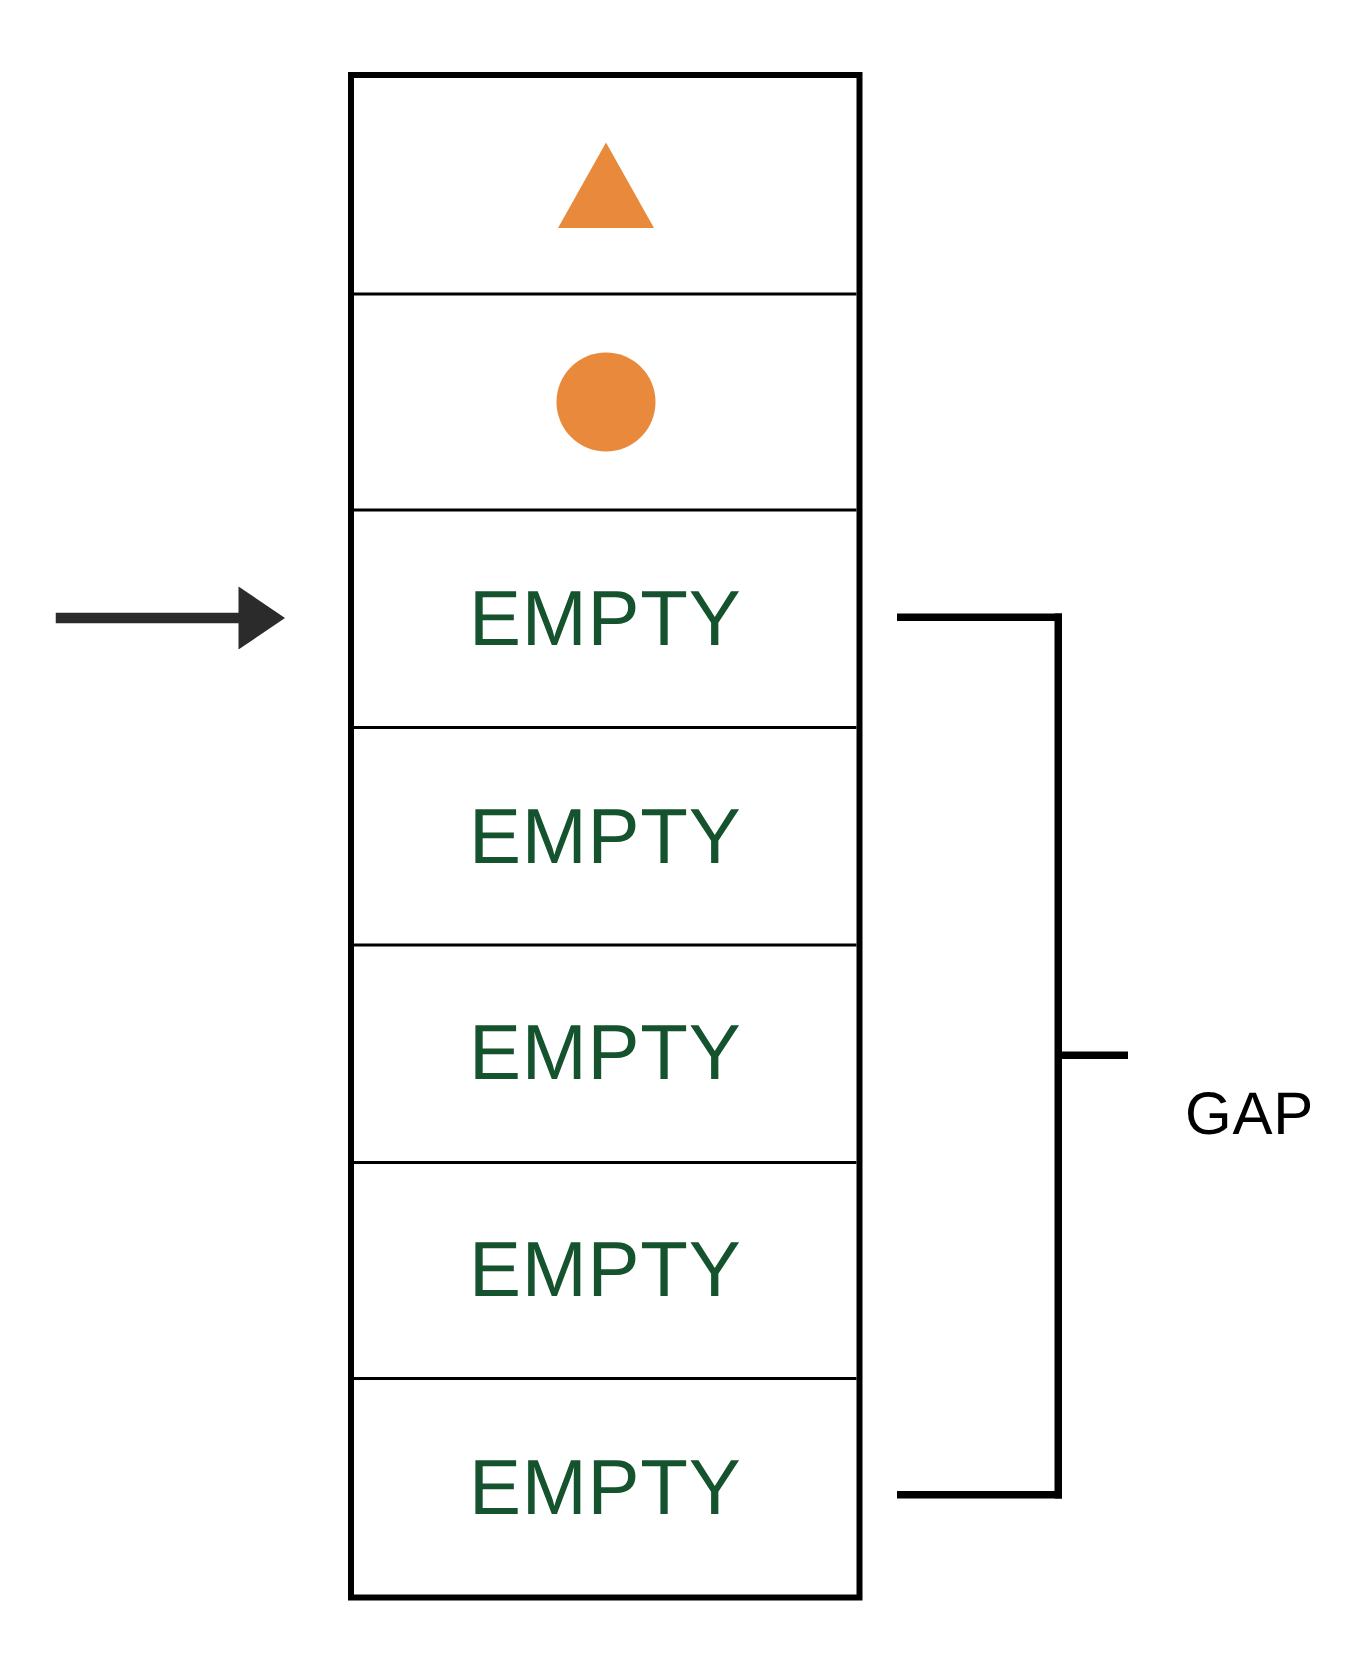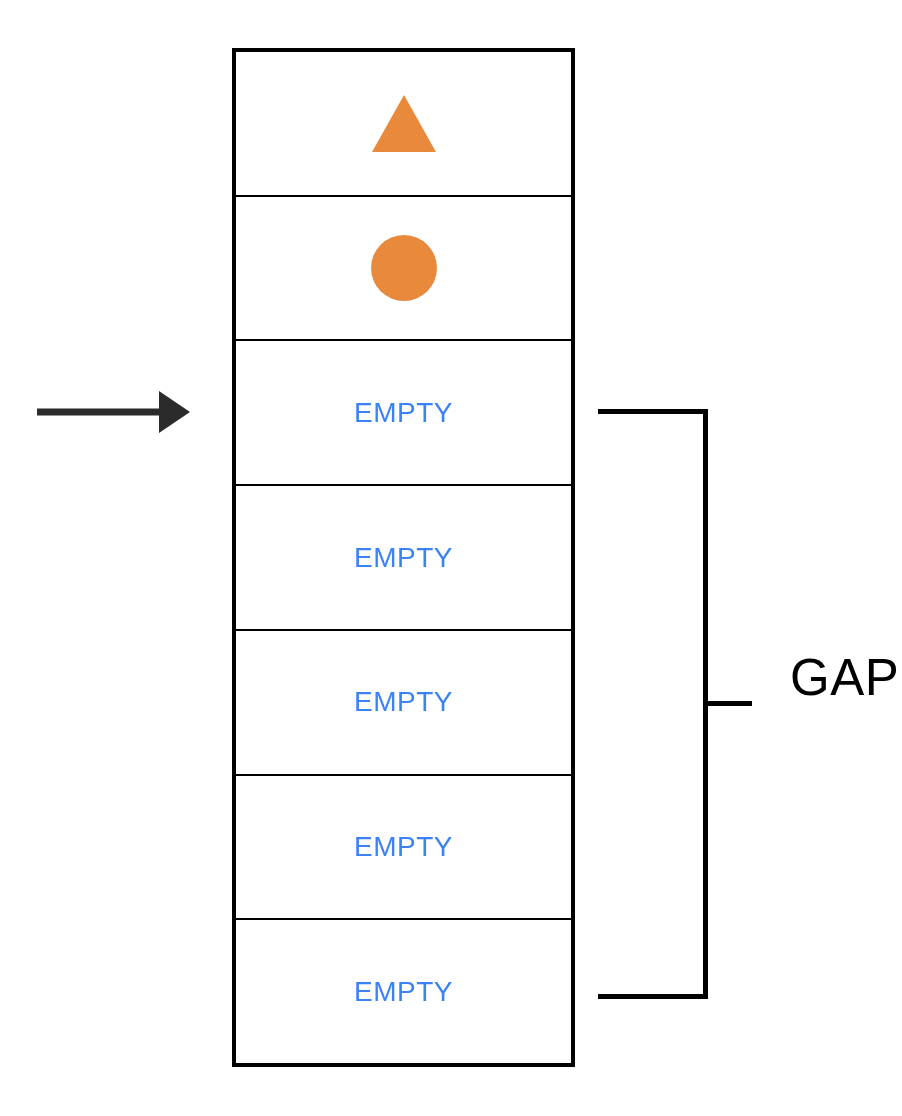--- a/index.html
+++ b/index.html
@@ -33,22 +33,22 @@
     flex: 1 1 0;
     display: flex;
     align-items: center;
     justify-content: center;
     box-sizing: border-box;
   }
   .cell + .cell {
     border-top: 2px solid #000000;
   }
   .cell-label {
-    font-size: 28px;
-    color: #3b82f6;
+    font-size: 52px;
+    color: #14532d;
     letter-spacing: 0.5px;
   }
 
   
   .triangle {
     width: 0;
     height: 0;
     border-left: 32px solid transparent;
     border-right: 32px solid transparent;
     border-bottom: 57px solid #E8893C;
@@ -75,22 +75,22 @@
     background: #000000;
   }
   .bracket-top    { left: 598px; top: 409px; width: 110px; height: 5px; }
   .bracket-vert   { left: 703px; top: 409px; width: 5px;  height: 590px; }
   .bracket-bottom { left: 598px; top: 994px; width: 110px; height: 5px; }
   .bracket-tick   { left: 708px; top: 701px; width: 44px;  height: 5px; }
 
   .gap-label {
     position: absolute;
     left: 790px;
-    top: 657px;
-    font-size: 51px;
+    top: 722px;
+    font-size: 40px;
     line-height: 42px;
     color: #000000;
     letter-spacing: 0.5px;
   }
 </style>
 </head>
 <body>
 
 <div class="canvas">
 

